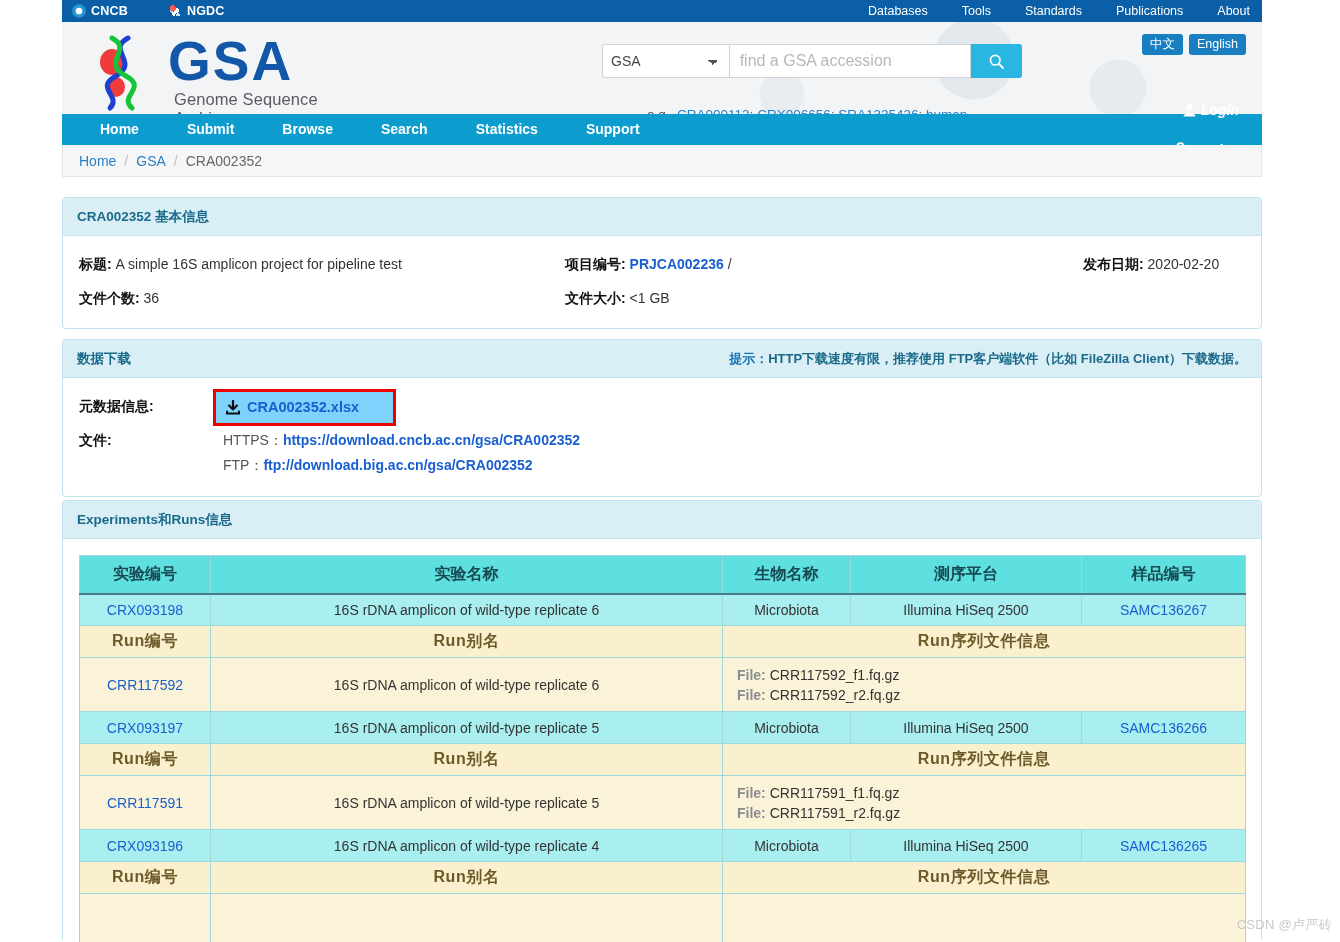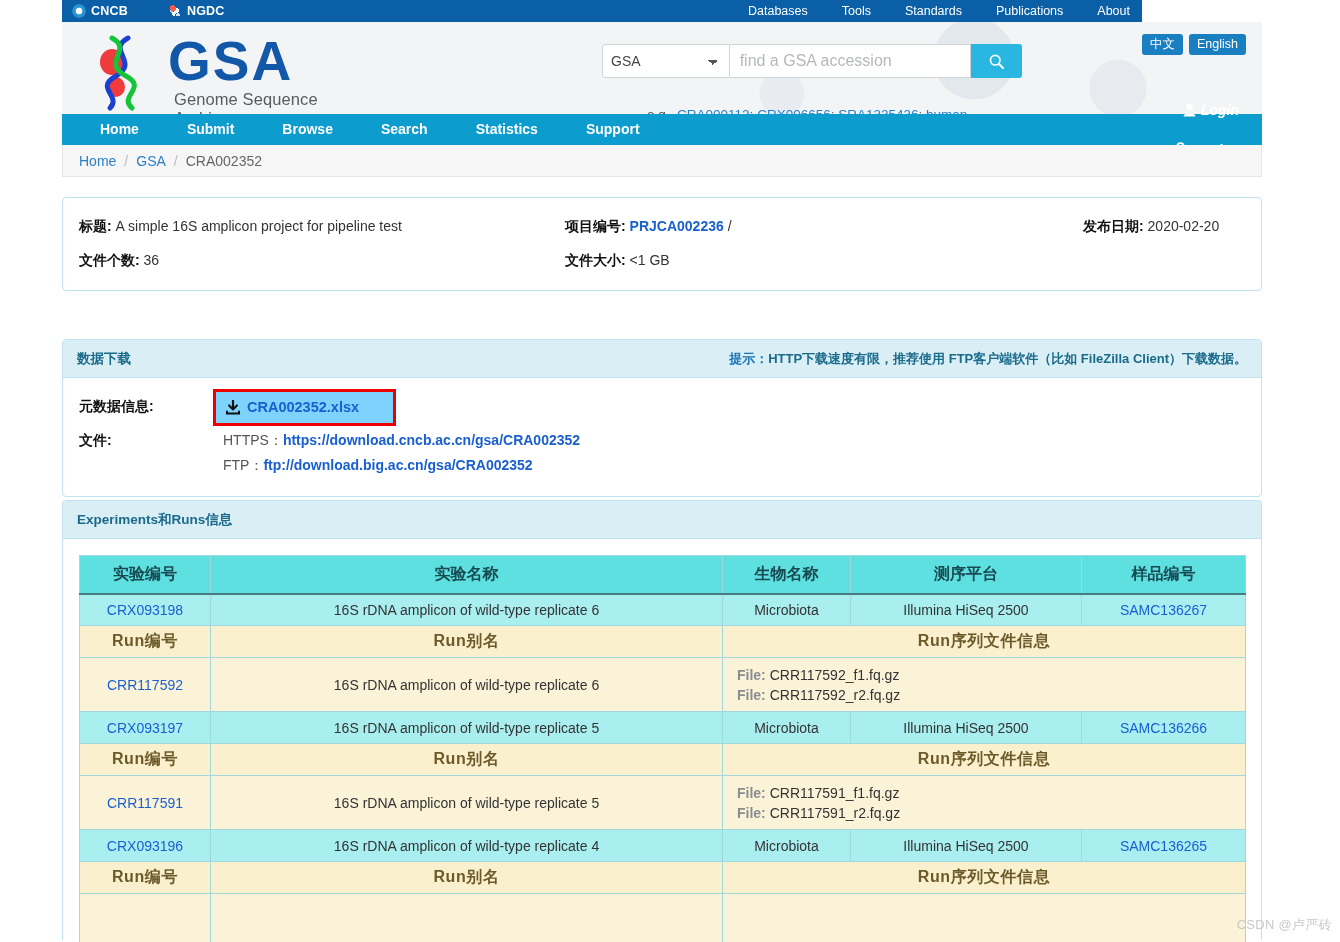--- a/index.html
+++ b/index.html
@@ -12,21 +12,21 @@
   }
   #page {
     position: relative;
     width: 1340px; height: 942px;
     background: #ffffff;
     overflow: hidden;
   }
 
   
   .topbar {
-    position: absolute; left: 62px; top: 0; width: 1080px; height: 22px;
+    position: absolute; left: 62px; top: 0; width: 1200px; height: 22px;
     background: #0a5fa6;
     color: #ffffff;
     font-size: 12px;
   }
   .topbar-left {
     position: absolute; left: 10px; top: 0; height: 22px;
     display: flex; align-items: center; gap: 40px;
   }
   .brandlogo { display: flex; align-items: center; gap: 5px; }
   .brandlogo .mark {
@@ -296,20 +296,23 @@
 
   <div class="crumbwrap">
     <a href="#">Home</a>
     <span class="sl">/</span>
     <a href="#">GSA</a>
     <span class="sl">/</span>
     <span class="cur">CRA002352</span>
   </div>
 
   <div class="panel" style="top:197px;">
+    <div class="panel-head">
+      <span>CRA002352 基本信息</span>
+    </div>
     <div class="panel-body" style="padding:18px 16px 20px 16px;">
       <div class="info-grid">
         <div class="info-cell">
           <b>标题:</b>
           <span>A simple 16S amplicon project for pipeline test</span>
         </div>
         <div class="info-cell info-c2">
           <b>项目编号:</b>
           <a href="#">PRJCA002236</a>
           <span>/</span>

